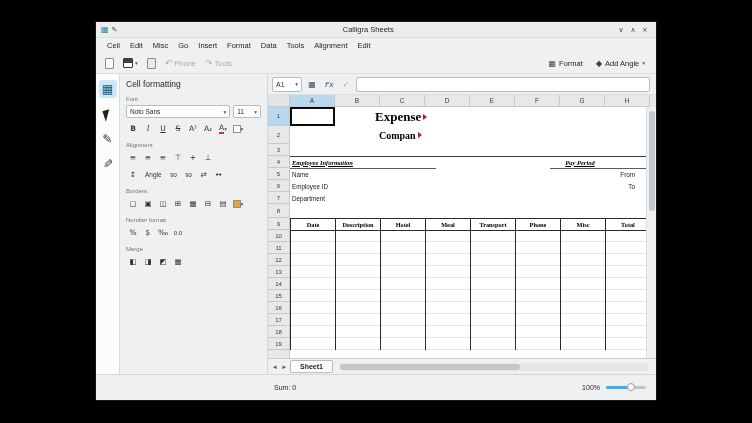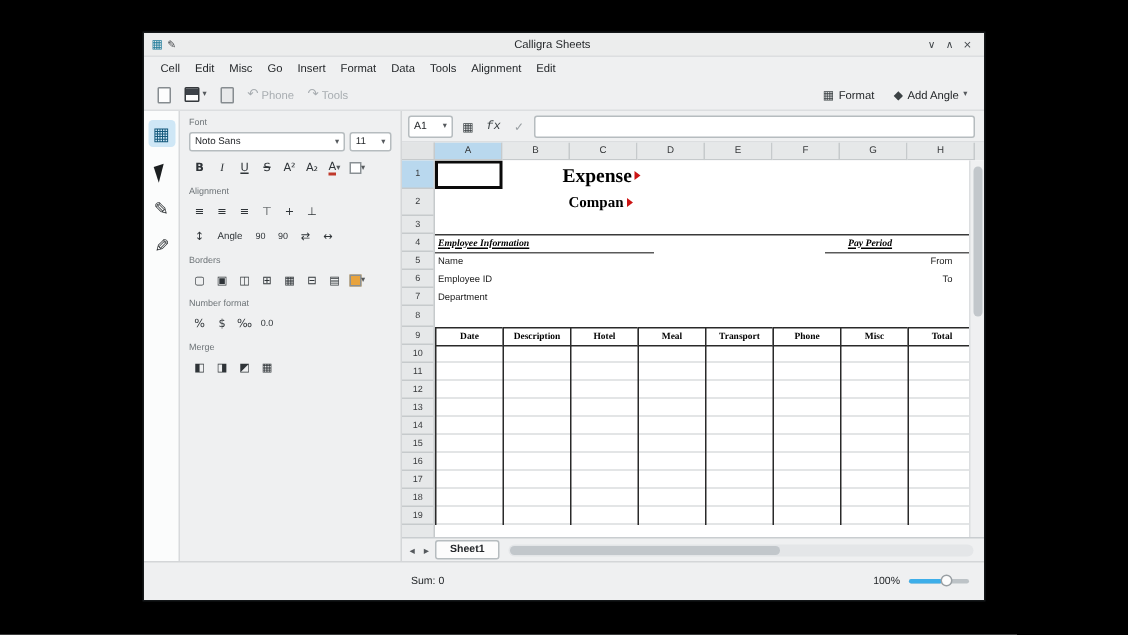--- a/index.html
+++ b/index.html
@@ -204,20 +204,21 @@
     <div class="dockbar">
       <span class="dock-btn sel">▦</span>
       <span class="dock-btn">
           <span class="cursor-shape"></span>
         </span>
       <span class="dock-btn">✎</span>
       <span class="dock-btn" style="transform:scaleX(-1);">✎</span>
     </div>
 
     <div class="docker">
+      <div class="docker-title">Cell formatting</div>
 
       <div class="sec-label" style="margin-top:0;">Font</div>
       <div class="combo-row">
         <div class="combo family">
           <span>Noto Sans</span>
           <span class="dd-arrow">▾</span>
         </div>
         <div class="combo size">
           <span>11</span>
           <span class="dd-arrow">▾</span>

